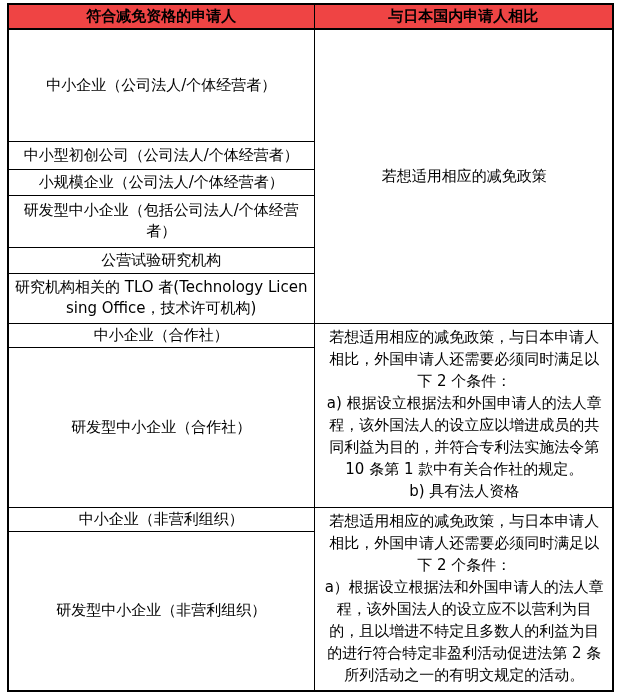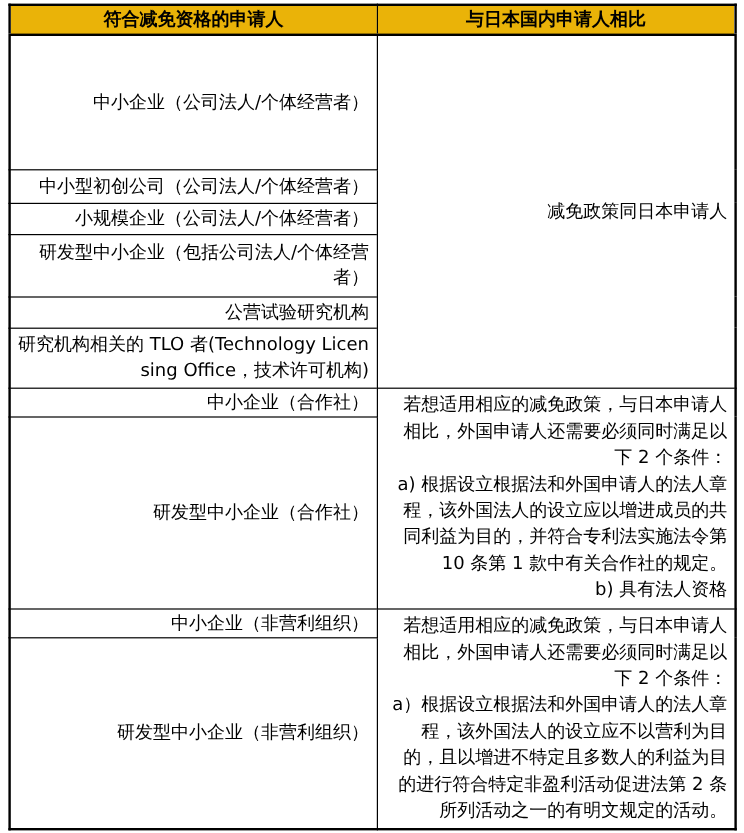--- a/index.html
+++ b/index.html
@@ -19,32 +19,32 @@
   }
   col.col-applicant { width: 306px; }
   col.col-comparison { width: 299px; }
   th, td {
     border: 1px solid #000000;
     color: #000000;
     font-size: 15px;
     overflow: hidden;
   }
   th {
-    background: #eab308;
+    background: #ef4444;
     font-weight: bold;
     text-align: center;
     height: 21px;
     padding: 1px 4px;
     border-bottom-width: 2px;
   }
   td {
     line-height: 21px;
     padding: 1px 6px;
     vertical-align: middle;
-    text-align: right;
+    text-align: center;
     word-break: break-all;
   }
   td.detail {
     vertical-align: top;
     line-height: 22px;
     padding: 2px 6px 2px 8px;
   }
   td.detail p { margin: 0; }
   tr.r0 { height: 112px; }
   tr.r1 { height: 28px; margin-top: 44px; }
@@ -68,21 +68,21 @@
   <thead>
     <tr>
       <th>符合减免资格的申请人</th>
       <th>与日本国内申请人相比</th>
     </tr>
   </thead>
   <tbody>
     <tr class="r0">
       <td>中小企业（公司法人/个体经营者）</td>
       <td class="detail" rowspan="6" style="vertical-align: middle;">
-        <p>减免政策同日本申请人</p>
+        <p>若想适用相应的减免政策</p>
       </td>
     </tr>
     <tr class="r1">
       <td>中小型初创公司（公司法人/个体经营者）</td>
     </tr>
     <tr class="r2">
       <td>小规模企业（公司法人/个体经营者）</td>
     </tr>
     <tr class="r3">
       <td>研发型中小企业（包括公司法人/个体经营者）</td>

